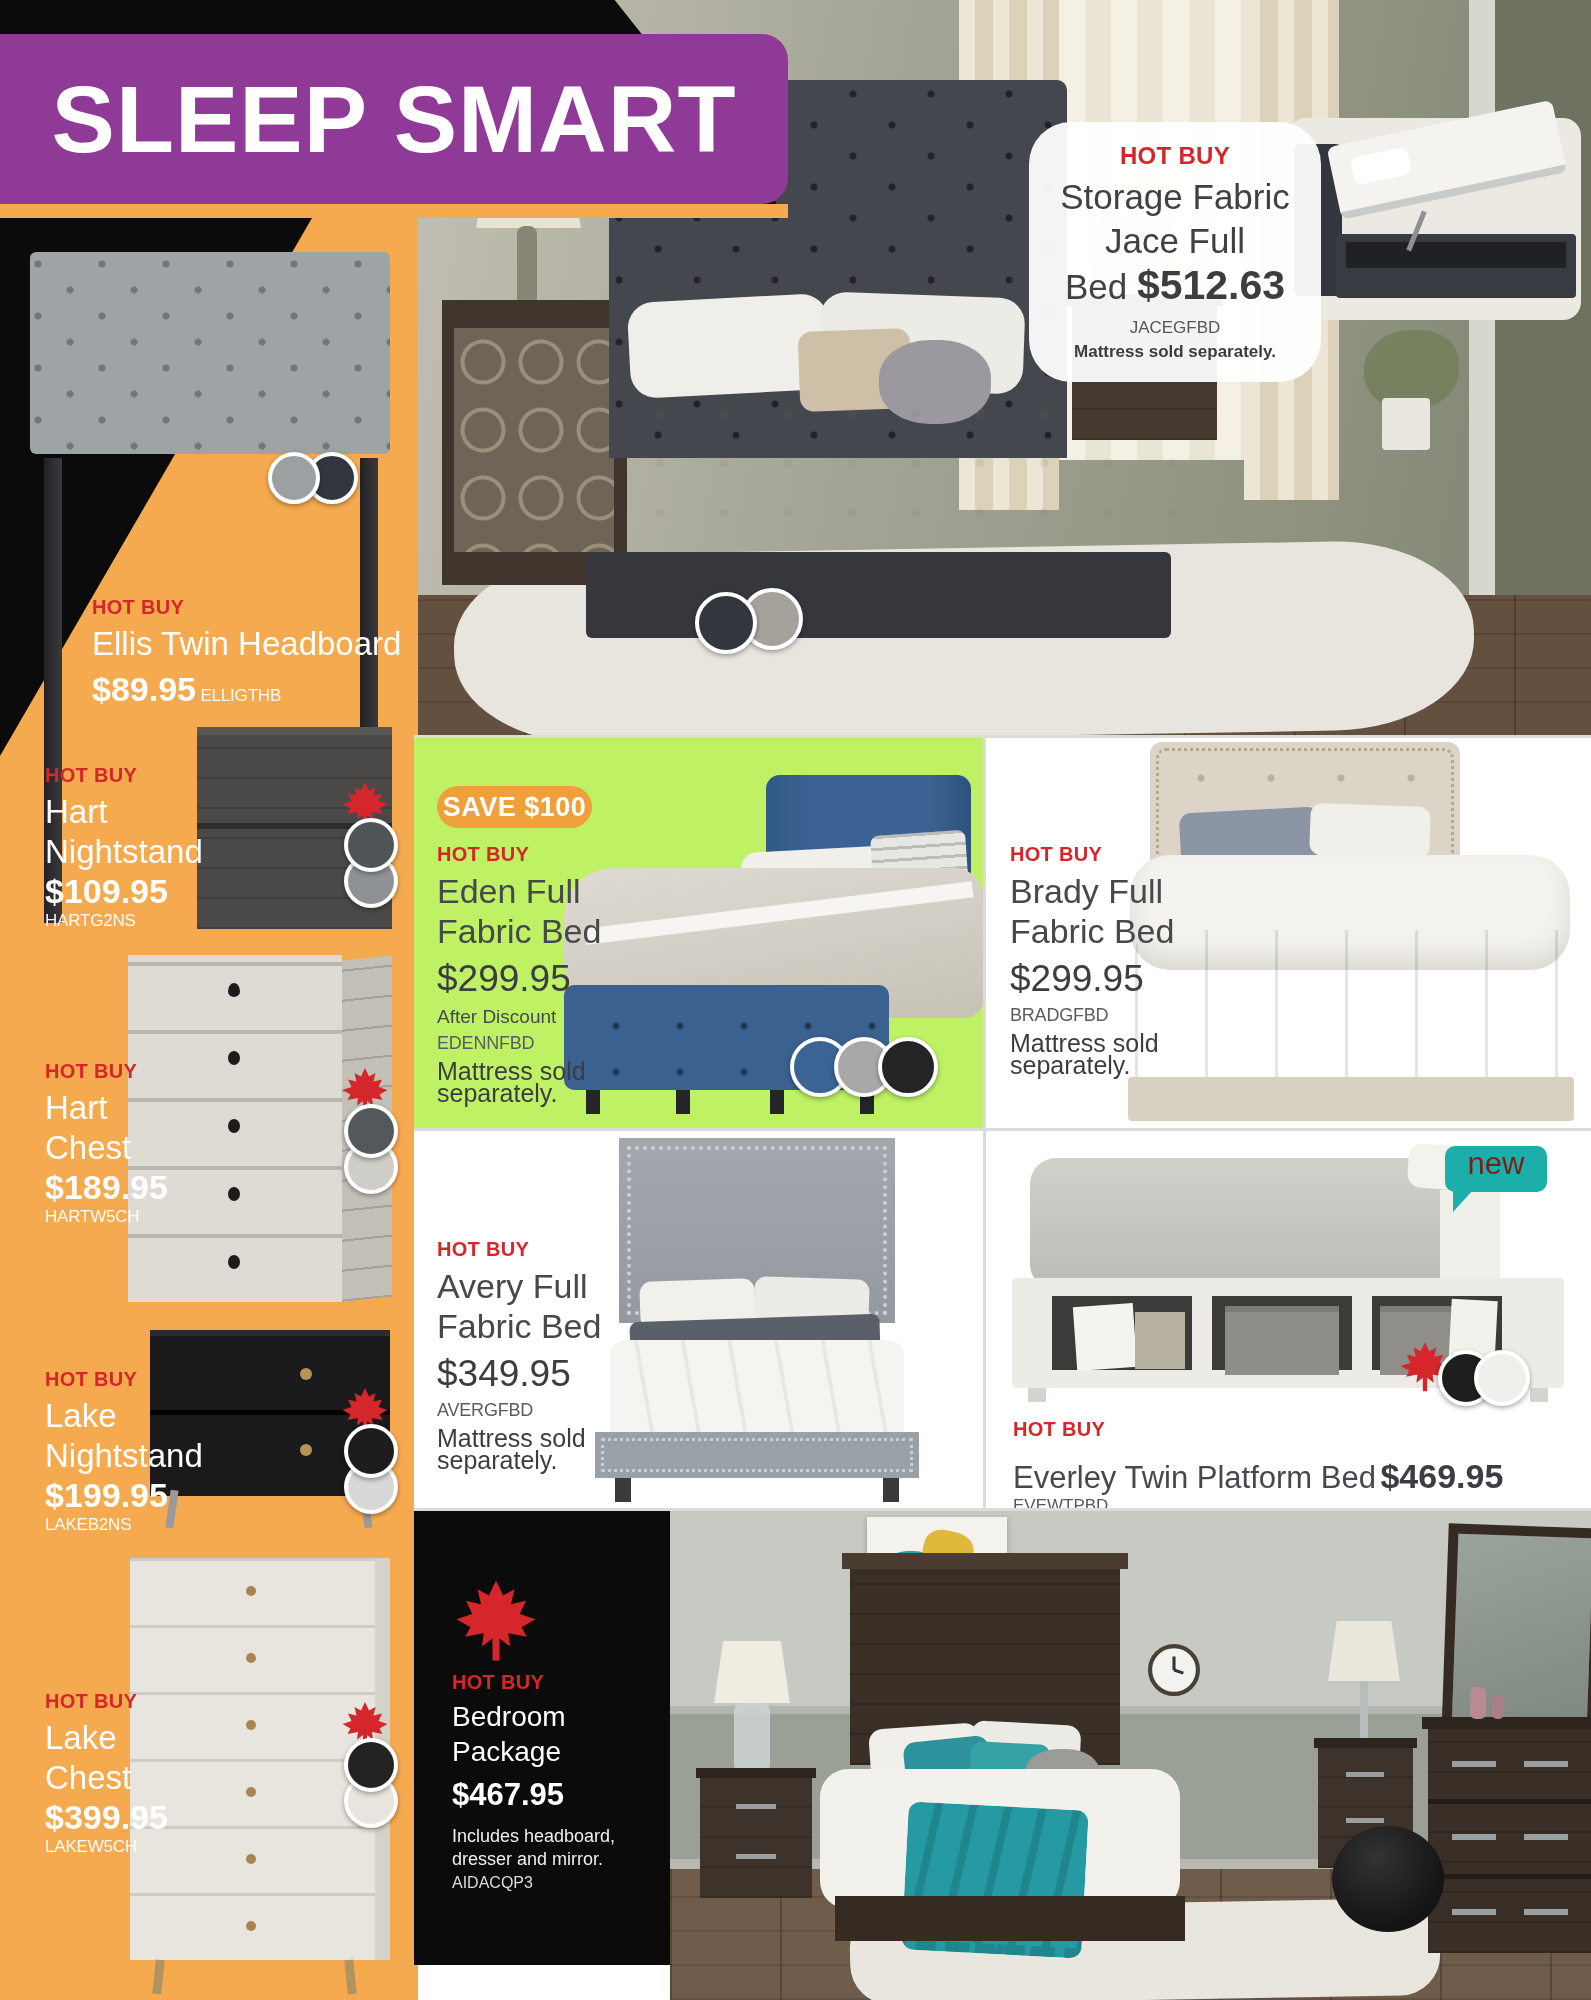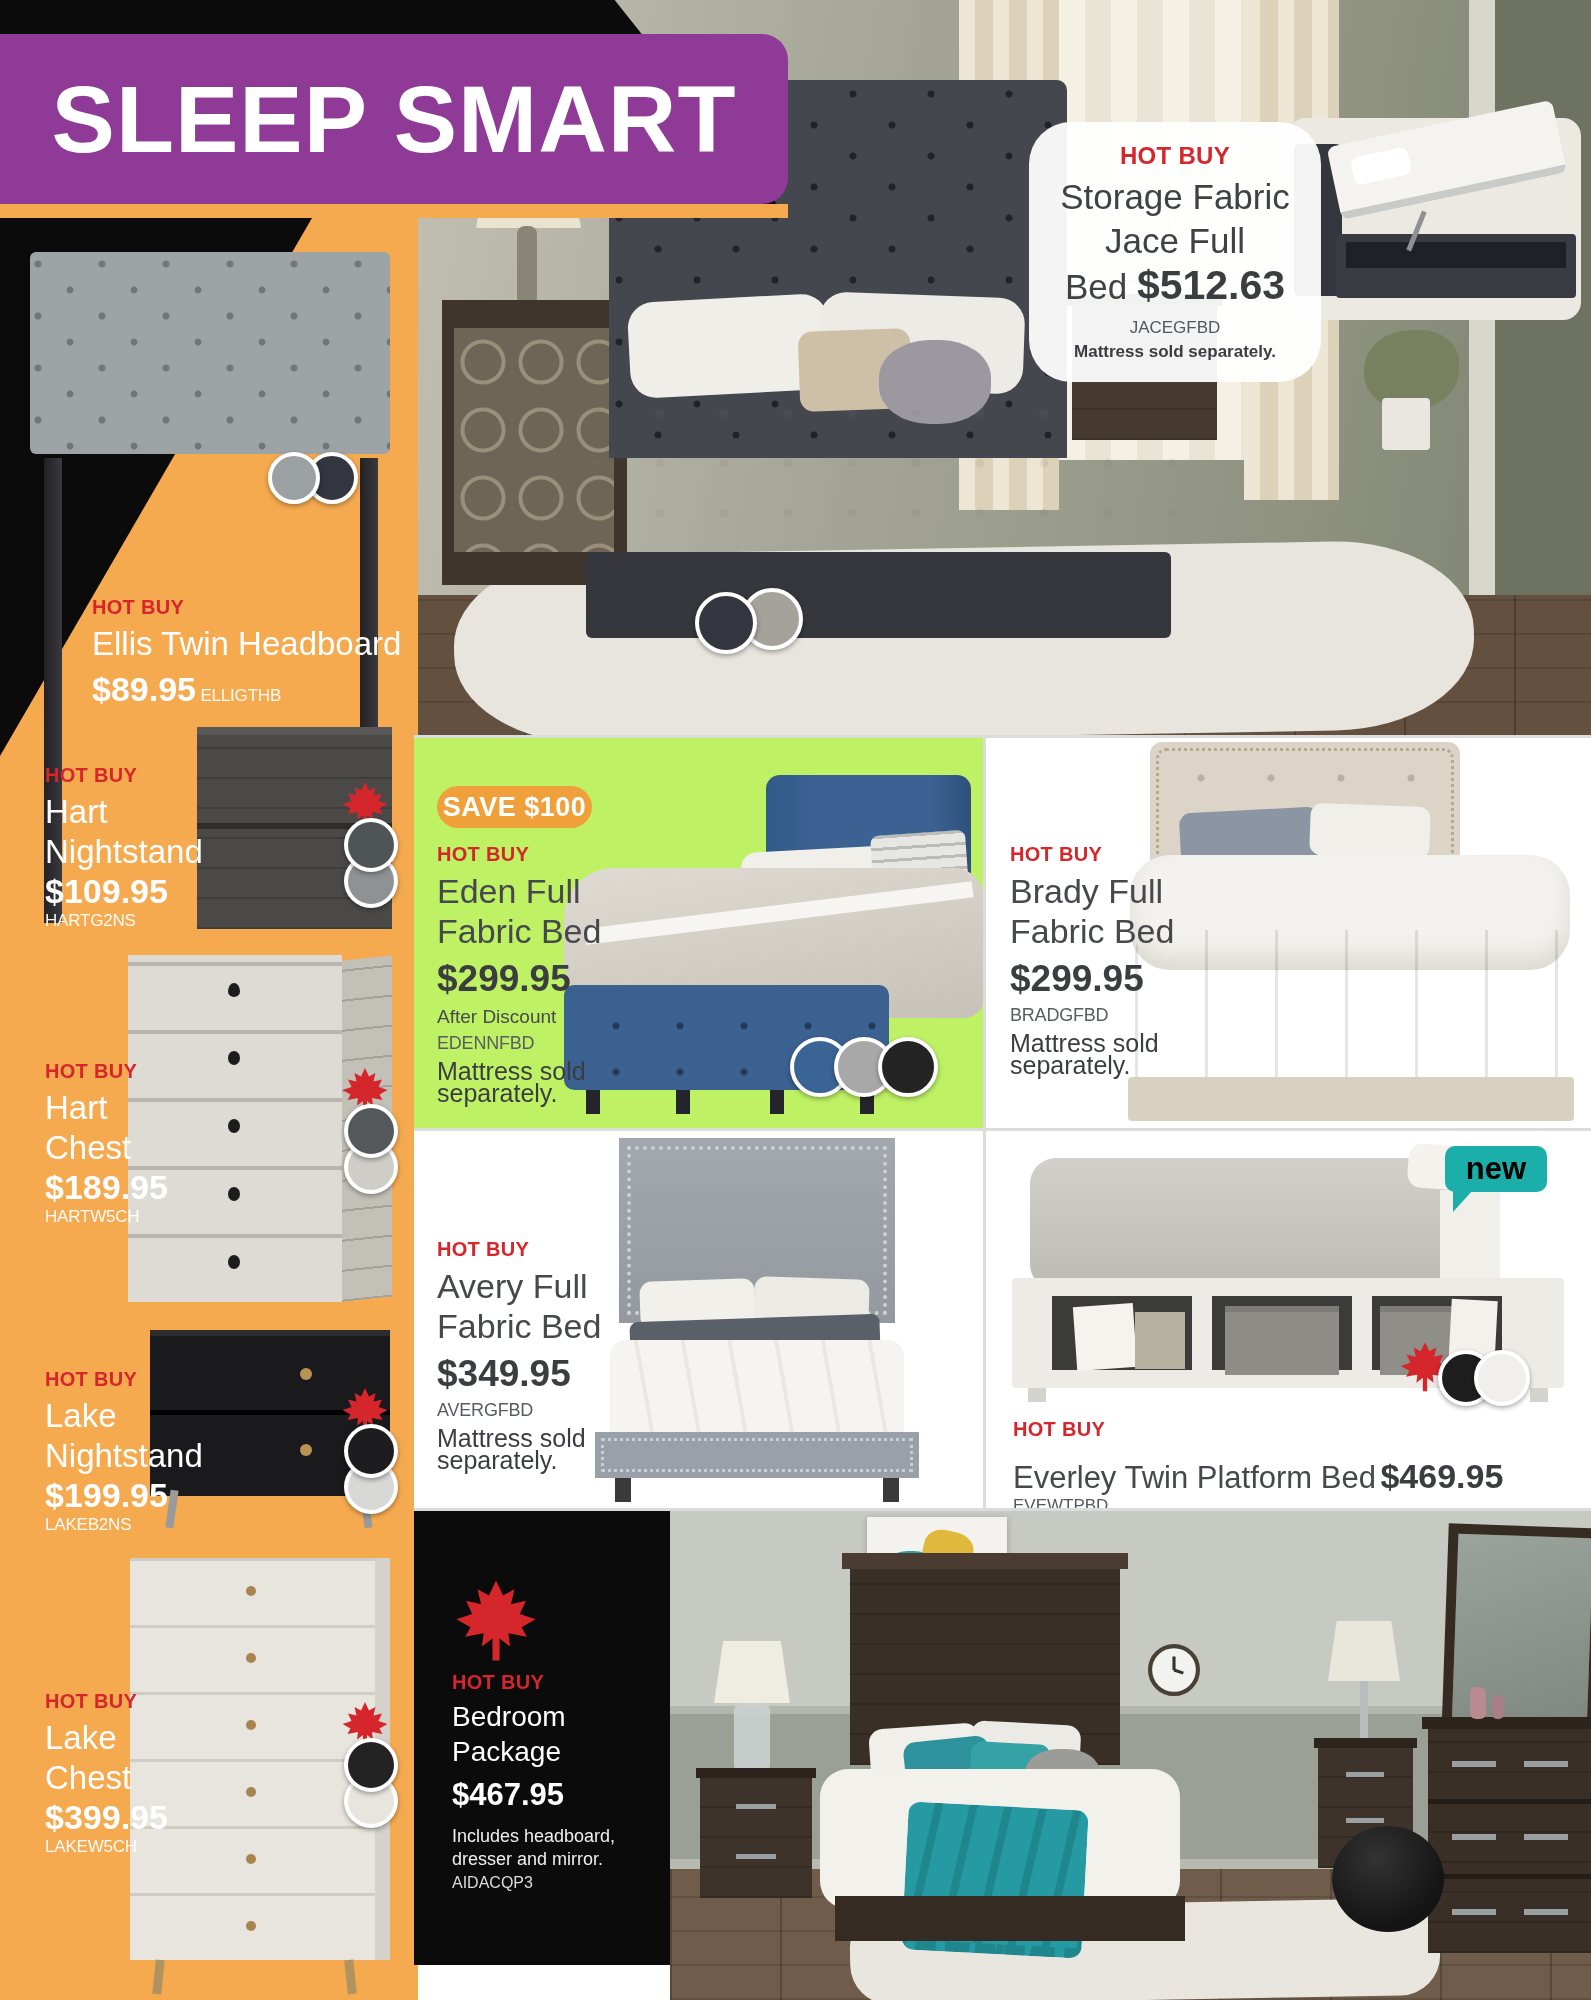--- a/index.html
+++ b/index.html
@@ -1,21 +1,21 @@
 <!DOCTYPE html>
 <html><head>
 <meta charset="utf-8">
 <style>
   body{margin:0;background:#ffffff}
   .page{position:relative;width:1591px;height:2000px;background:#fff;overflow:hidden;
         font-family:"Liberation Sans",sans-serif;-webkit-font-smoothing:antialiased}
   .a{position:absolute}
   .hb{color:#d5262b;font-weight:700;font-size:20px;letter-spacing:.3px;margin-bottom:5px}
   .nm{font-size:34px;color:#46484c;line-height:40px}
-  .pr{font-size:37px;font-weight:700;color:#3b3d41;margin-top:7px}
+  .pr{font-size:37px;font-weight:400;color:#3b3d41;margin-top:7px}
   .sk{font-size:18px;color:#595c60;margin-top:5px;letter-spacing:-.2px}
   .nt{font-size:25px;font-weight:400;color:#3b3d41;line-height:22px;margin-top:6px}
   .lcn{font-size:33px;color:#fff;line-height:40px}
   .lcp{font-size:34px;font-weight:700;color:#fff}
   .lcs{font-size:17px;color:#fff;opacity:.95;letter-spacing:-.2px}
   .sw{position:absolute;border:4px solid #fff;border-radius:50%;box-shadow:0 2px 5px rgba(0,0,0,.35)}
   .tuft-dark{background-color:#45474f;background-image:
      radial-gradient(circle, rgba(0,0,0,.5) 3px, transparent 4px),
      radial-gradient(circle, rgba(0,0,0,.5) 3px, transparent 4px);
      background-size:78px 62px,78px 62px;background-position:10px 14px,49px 45px}
@@ -27,22 +27,22 @@
      repeating-linear-gradient(90deg, rgba(0,0,0,.22) 0 2px, transparent 2px 110px),
      repeating-linear-gradient(0deg, rgba(0,0,0,.12) 0 2px, transparent 2px 34px)}
   .grain{background-image:repeating-linear-gradient(0deg, rgba(0,0,0,.16) 0 2px, transparent 2px 30px)}
   .callout{background:rgba(255,255,255,.94);border-radius:42px;text-align:center;padding-top:20px}
   .callout .cn{font-size:35px;color:#3f4145;line-height:44px}
   .callout .cp{font-size:41px;font-weight:700;color:#3b3d41}
   .callout .cs{font-size:17px;color:#53565a;margin-top:9px}
   .callout .cm{font-size:17px;font-weight:700;color:#3b3d41;margin-top:4px}
   .badge-save{background:#f0a03a;border-radius:21px;color:#fff;font-weight:700;font-size:27px;
      display:flex;align-items:center;justify-content:center;letter-spacing:.5px}
-  .badge-new{background:#1cafa9;border-radius:10px;color:#000000;font-weight:700;font-size:31px;
-     display:flex;align-items:center;justify-content:center}
+  .badge-new{background:#1cafa9;border-radius:10px;color:#7f1d1d;font-weight:400;font-size:31px;
+     display:flex;justify-content:center}
   .title{display:flex;align-items:center;justify-content:center;color:#fff;
      font-family:Liberation Sans, sans-serif;font-weight:800;font-size:95px;letter-spacing:1px}
   .evn{font-size:31px;color:#46484c}
   .evp{font-size:34px;font-weight:700;color:#3b3d41}
   .evs{font-size:17px;color:#55585c}
   .bx{color:#fff}
   .bx .n1{font-size:28px;line-height:35px;color:#fff}
   .bx .p1{font-size:31px;font-weight:700;margin-top:8px}
   .bx .inc{font-size:18px;color:#efefef;line-height:23px;margin-top:12px}
   .bx .sku2{font-size:16px;color:#dcdcdc}

